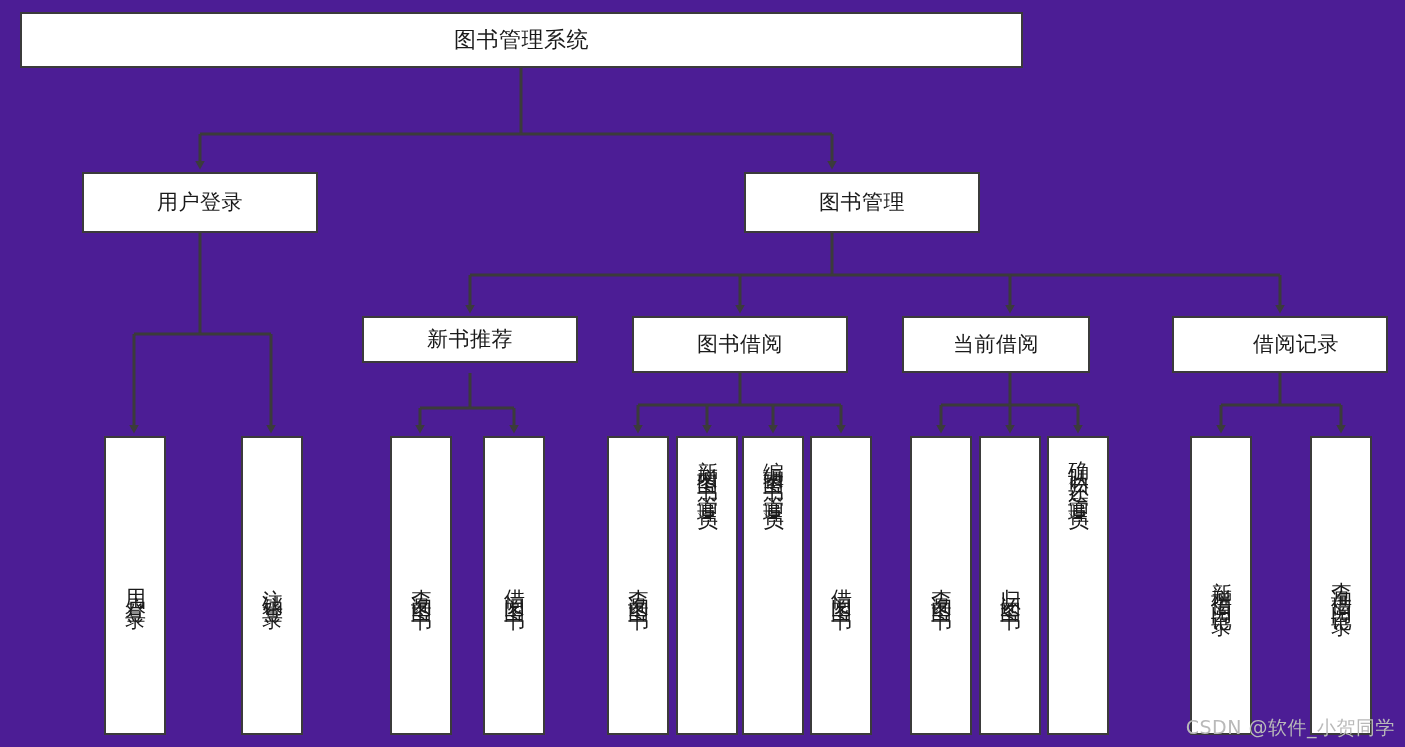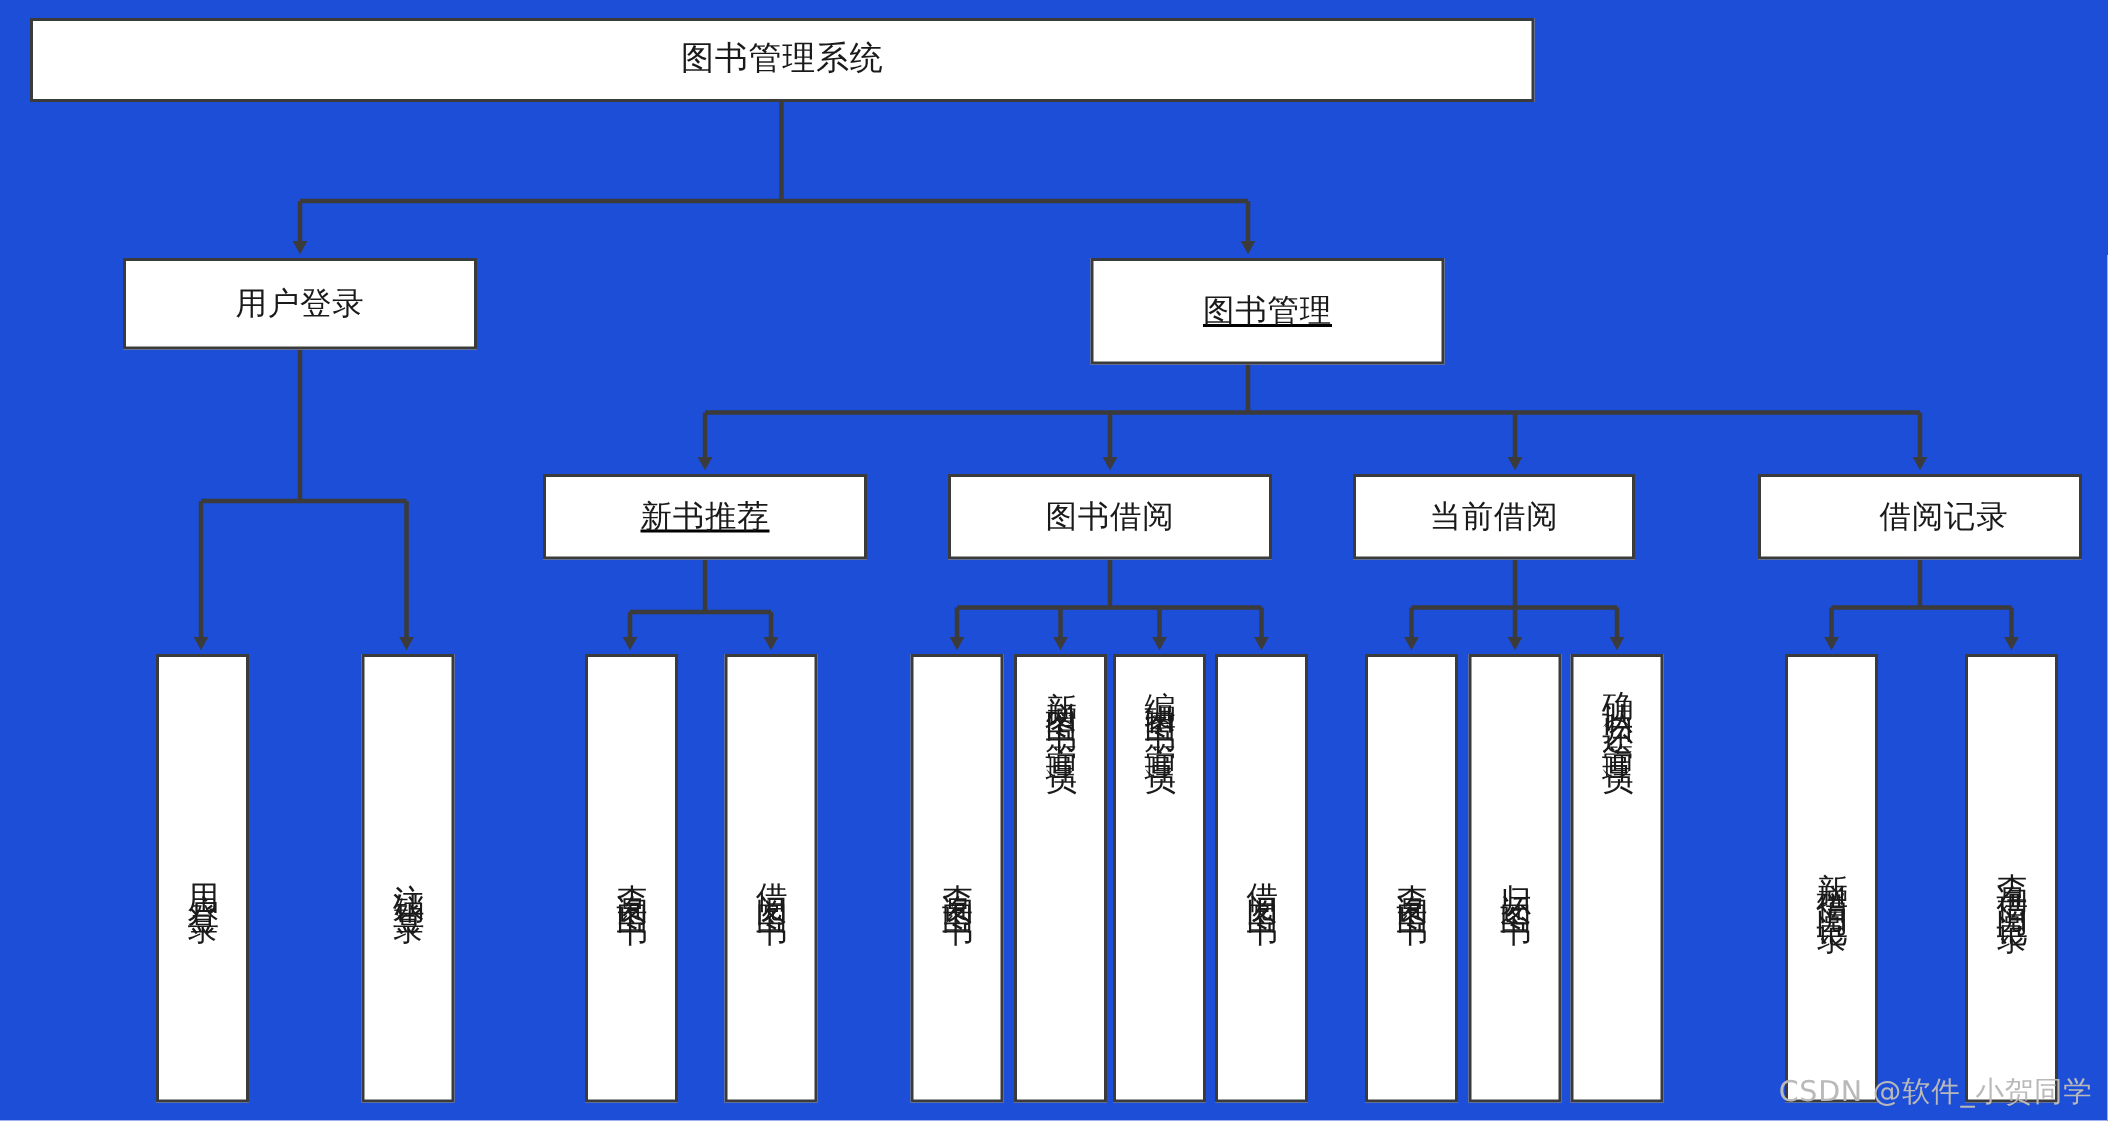--- a/index.html
+++ b/index.html
@@ -8,21 +8,21 @@
     background: #ffffff;
   }
   body {
     font-family: "DejaVu Sans", "Liberation Sans", sans-serif;
     -webkit-font-smoothing: antialiased;
   }
   #canvas {
     position: relative;
     width: 1405px;
     height: 747px;
-    background: #1d4ed8;
+    background: #4c1d95;
     overflow: hidden;
   }
   svg#edges {
     position: absolute;
     left: 0;
     top: 0;
     width: 1405px;
     height: 747px;
     pointer-events: none;
   }
@@ -130,25 +130,25 @@
     </g>
   </svg>
 
   <div class="node root" style="left:20px; top:12px; width:1003px; height:56px;">
     <span class="label">图书管理系统</span>
   </div>
 
   <div class="node level2" style="left:82px; top:172px; width:236px; height:61px;">
     <span class="label">用户登录</span>
   </div>
-  <div class="node level2" style="left:727px; top:172px; width:236px; height:71px;text-decoration:underline;">
+  <div class="node level2" style="left:744px; top:172px; width:236px; height:61px;">
     <span class="label">图书管理</span>
   </div>
 
-  <div class="node level3" style="left:362px; top:316px; width:216px; height:57px;text-decoration:underline;">
+  <div class="node level3" style="left:362px; top:316px; width:216px; height:47px;">
     <span class="label">新书推荐</span>
   </div>
   <div class="node level3" style="left:632px; top:316px; width:216px; height:57px;">
     <span class="label">图书借阅</span>
   </div>
   <div class="node level3" style="left:902px; top:316px; width:188px; height:57px;">
     <span class="label">当前借阅</span>
   </div>
   <div class="node level3" style="left:1172px; top:316px; width:216px; height:57px;padding-left:32px;">
     <span class="label">借阅记录</span>

